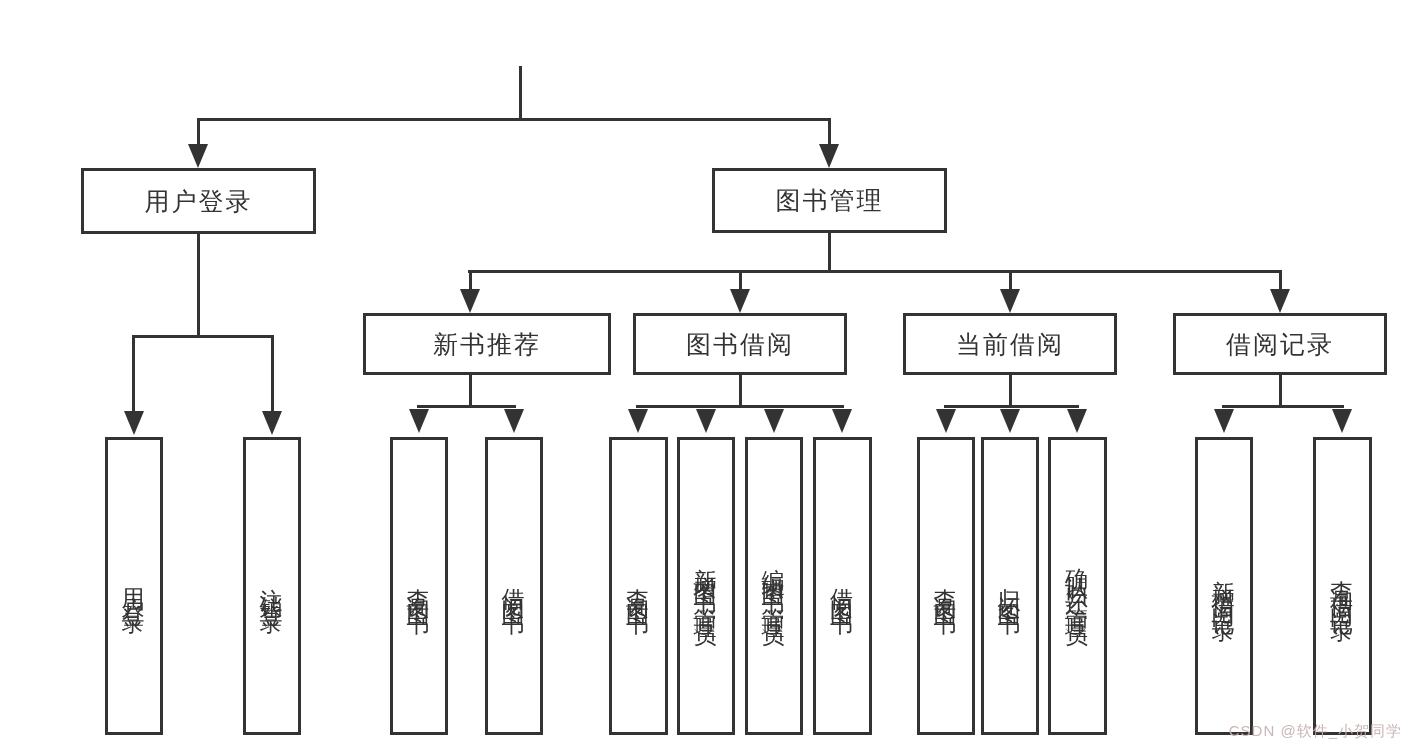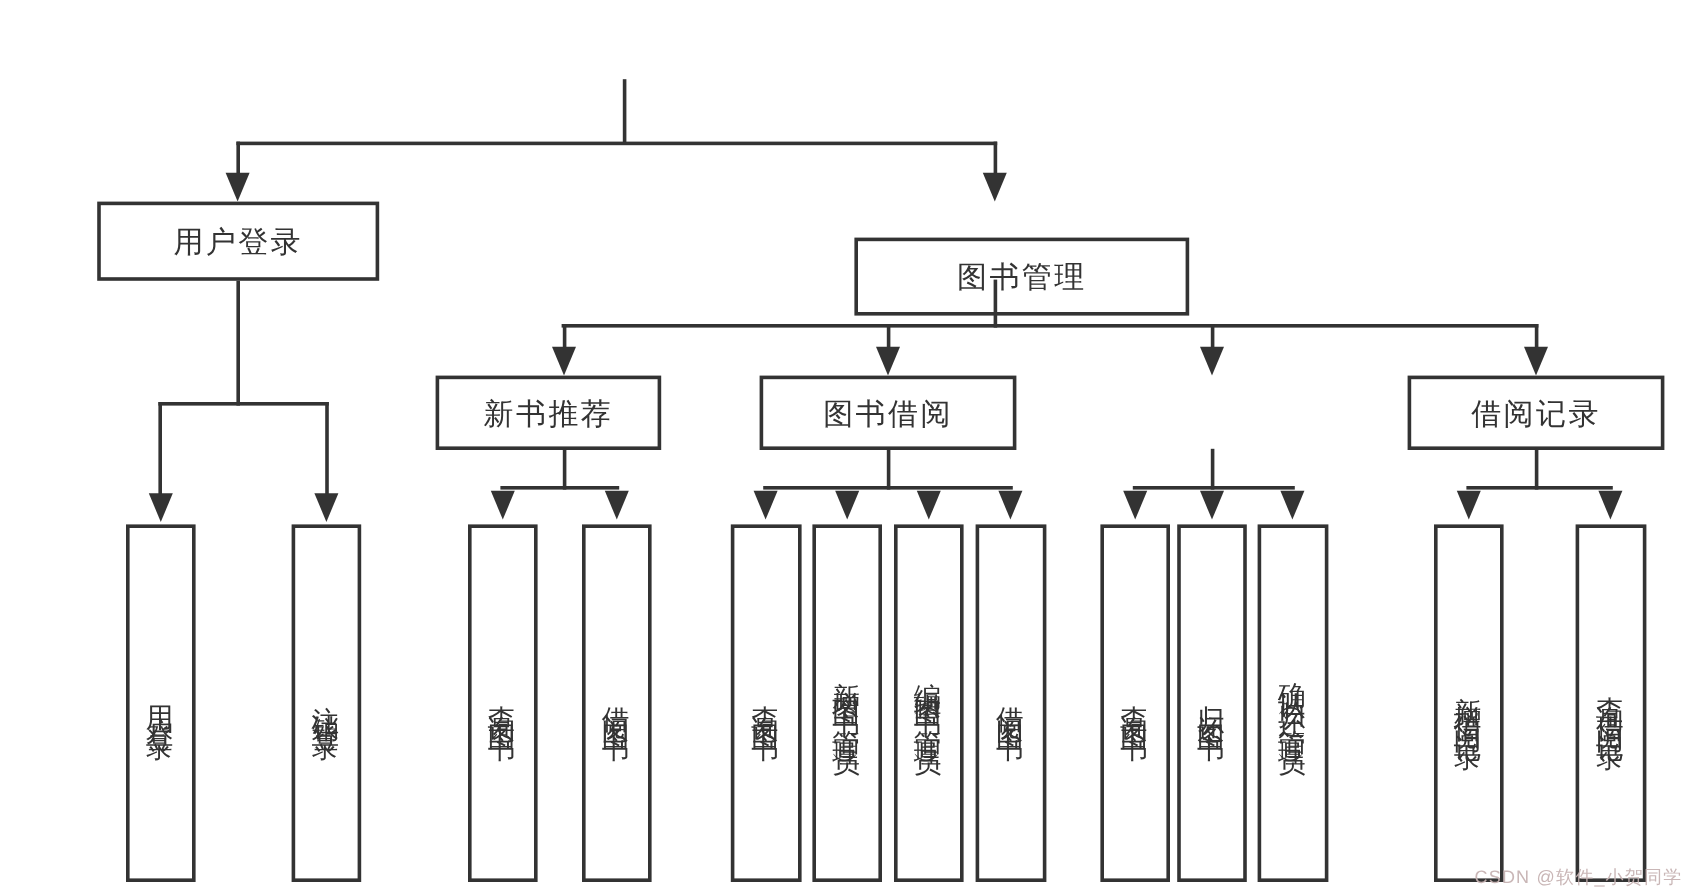--- a/index.html
+++ b/index.html
@@ -59,21 +59,21 @@
   <div class="vline" style="left:519px;top:66px;height:54px;"></div>
   <div class="hline" style="left:197px;top:118px;width:634px;"></div>
   <div class="vline" style="left:197px;top:118px;height:28px;"></div>
   <div class="arrow" style="left:188px;top:144px;"></div>
   <div class="vline" style="left:828px;top:118px;height:28px;"></div>
   <div class="arrow" style="left:819px;top:144px;"></div>
 
   <div class="box" style="left:81px;top:168px;width:235px;height:66px;">
     <span class="h-label">用户登录</span>
   </div>
-  <div class="box" style="left:712px;top:168px;width:279px;height:65px;margin-top:30px;">
+  <div class="box" style="left:712px;top:168px;width:235px;height:65px;">
     <span class="h-label">图书管理</span>
   </div>
 
   <div class="vline" style="left:197px;top:234px;height:104px;"></div>
   <div class="hline" style="left:132px;top:335px;width:142px;"></div>
   <div class="vline" style="left:132px;top:335px;height:78px;"></div>
   <div class="arrow" style="left:124px;top:411px;"></div>
   <div class="vline" style="left:271px;top:335px;height:78px;"></div>
   <div class="arrow" style="left:262px;top:411px;"></div>
 
@@ -81,25 +81,28 @@
   <div class="hline" style="left:468px;top:270px;width:814px;"></div>
   <div class="vline" style="left:469px;top:270px;height:20px;"></div>
   <div class="arrow" style="left:460px;top:289px;"></div>
   <div class="vline" style="left:739px;top:270px;height:20px;"></div>
   <div class="arrow" style="left:730px;top:289px;"></div>
   <div class="vline" style="left:1009px;top:270px;height:20px;"></div>
   <div class="arrow" style="left:1000px;top:289px;"></div>
   <div class="vline" style="left:1279px;top:270px;height:20px;"></div>
   <div class="arrow" style="left:1270px;top:289px;"></div>
 
-  <div class="box" style="left:363px;top:313px;width:188px;height:62px;">
+  <div class="box" style="left:363px;top:313px;width:248px;height:62px;">
     <span class="h-label">新书推荐</span>
   </div>
   <div class="box" style="left:633px;top:313px;width:214px;height:62px;">
     <span class="h-label">图书借阅</span>
+  </div>
+  <div class="box" style="left:903px;top:313px;width:214px;height:62px;">
+    <span class="h-label">当前借阅</span>
   </div>
   <div class="box" style="left:1173px;top:313px;width:214px;height:62px;">
     <span class="h-label">借阅记录</span>
   </div>
 
   <div class="vline" style="left:469px;top:374px;height:34px;"></div>
   <div class="hline" style="left:417px;top:405px;width:99px;"></div>
   <div class="arrow" style="left:409px;top:409px;"></div>
   <div class="arrow" style="left:504px;top:409px;"></div>
 

